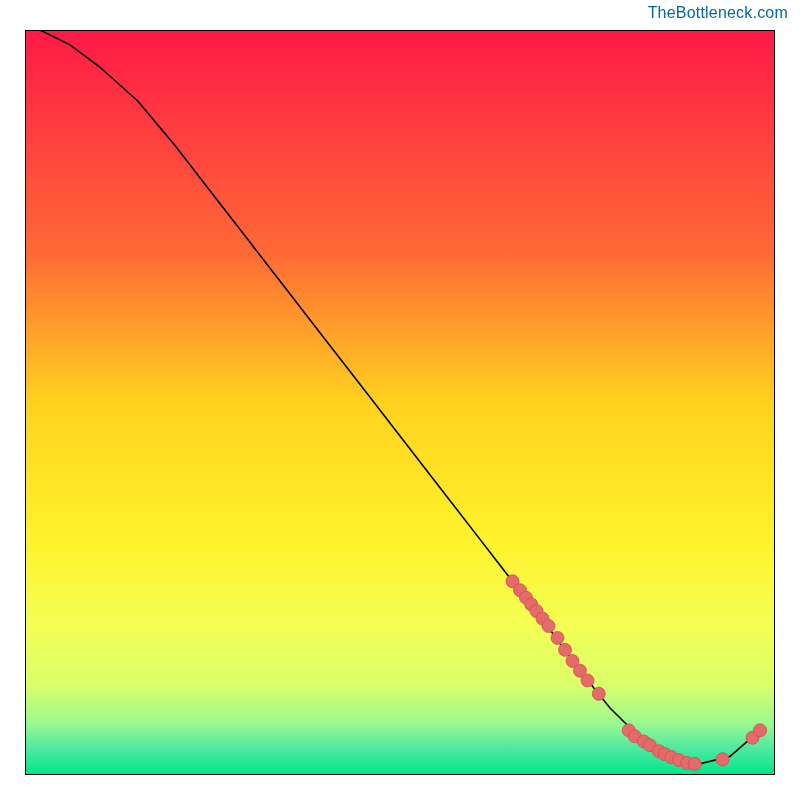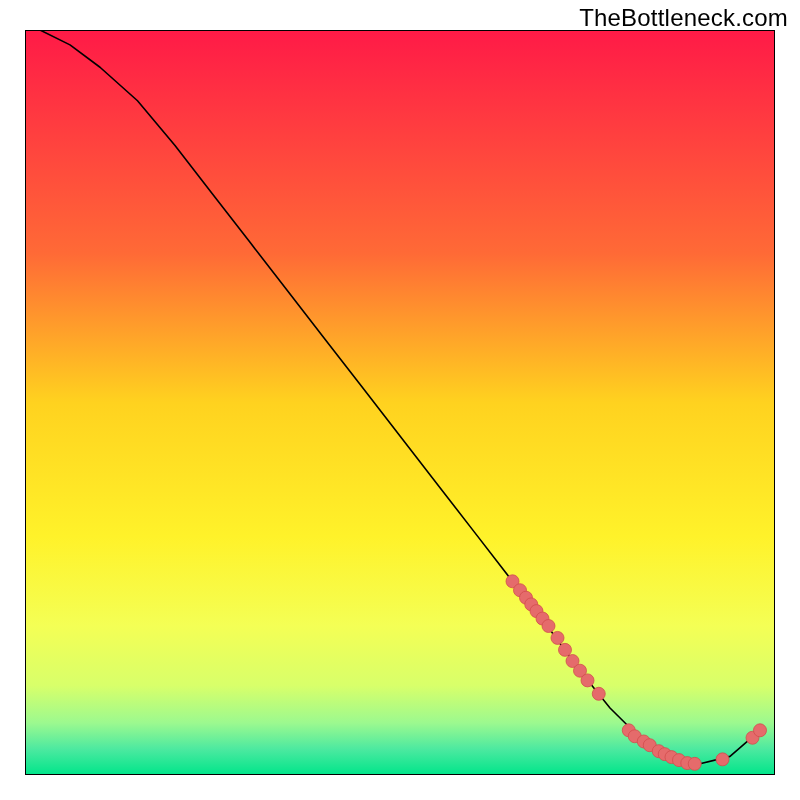--- a/index.html
+++ b/index.html
@@ -13,22 +13,22 @@
   .wrap {
     position: relative;
     width: 800px;
     height: 800px;
   }
   .watermark {
     position: absolute;
     top: 4px;
     right: 12px;
     font-family: Arial, Helvetica, sans-serif;
-    font-size: 24px;
-    color: #000000;
+    font-size: 16px;
+    color: #0369a1;
     font-weight: 500;
     letter-spacing: 0.2px;
     pointer-events: none;
   }
   .plot {
     position: absolute;
     left: 25px;
     top: 30px;
     width: 750px;
     height: 745px;

